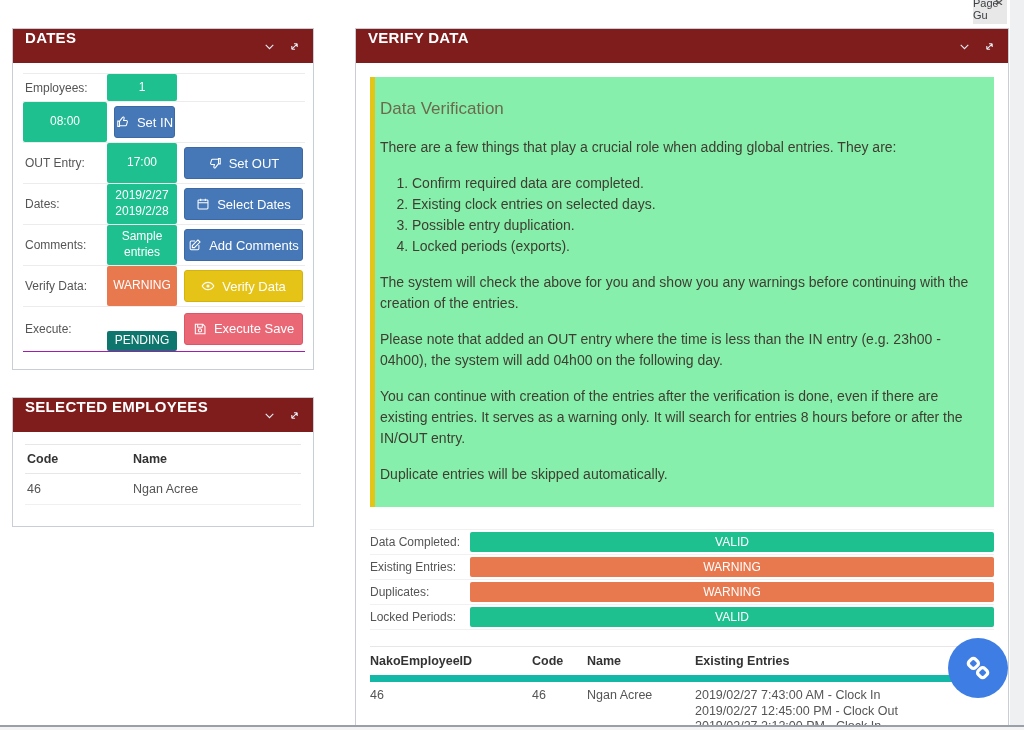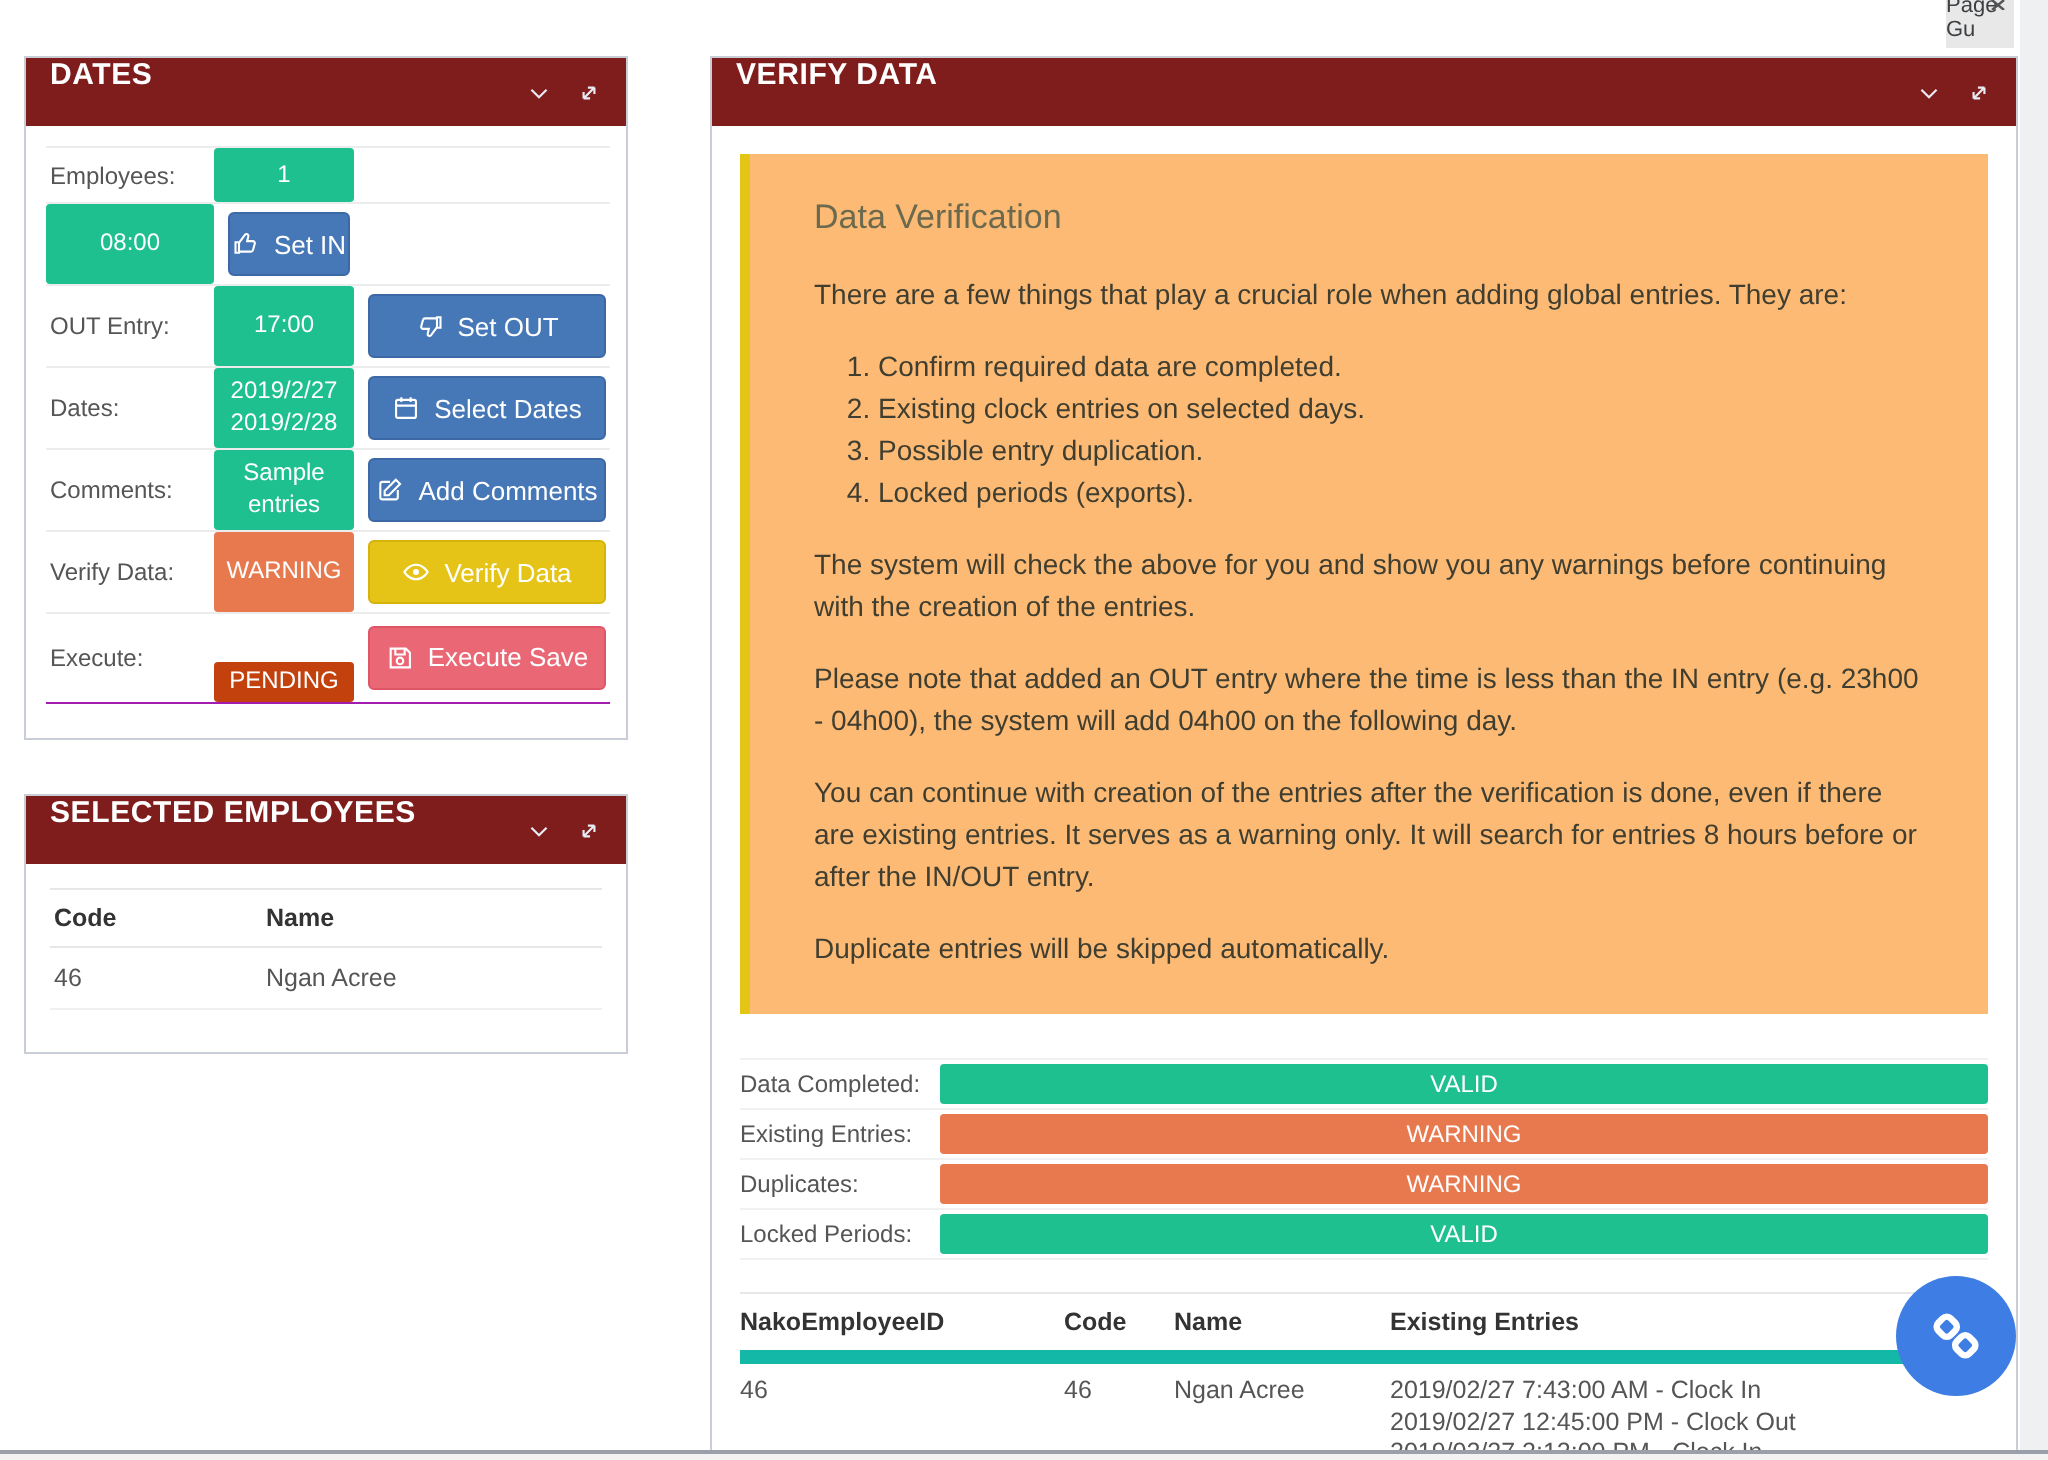--- a/index.html
+++ b/index.html
@@ -32,21 +32,21 @@
   .drow:last-child { border-bottom: 1px solid #a21caf; }
   .drow-sm { min-height: 28px; }
   .drow-label { font-size: 12px; color: #555; display: flex; align-items: center; padding-left: 2px; }
   .badge {
     color: #fff; font-size: 12px; line-height: 1.3; text-align: center;
     display: flex; align-items: center; justify-content: center;
     border-radius: 2px; padding: 2px 3px;
   }
   .badge-green  { background: #1fc08f; }
   .badge-orange { background: #e8794f; }
-  .badge-olive  { background: #c2410c; margin-top: 24px; }
+  .badge-olive  { background: #0f766e; margin-top: 24px; }
   .btn-cell { display: flex; align-items: center; }
   .dbtn {
     flex: 1; margin: 4px 2px 4px 7px; height: 32px; border-radius: 3px;
     border: 1px solid rgba(0,0,0,.15); color: #fff; font-size: 13px;
     display: flex; align-items: center; justify-content: center; gap: 7px;
     cursor: pointer; font-family: inherit;
   }
   .dbtn svg { width: 14px; height: 14px; stroke: #fff; stroke-width: 1.8; fill: none; display: block; }
   .dbtn-blue   { background: #4678b7; border-color: #3c69a6; }
   .dbtn-yellow { background: #e6c417; border-color: #d4b30c; }
@@ -59,22 +59,22 @@
   .emp-head {
     border-top: 1px solid #e7e7e7; border-bottom: 1px solid #e7e7e7;
     font-size: 12.5px; font-weight: bold; color: #333; padding: 7px 2px;
   }
   .emp-row { font-size: 12.5px; color: #555; padding: 8px 2px; border-bottom: 1px solid #f0f0f0; }
 
   
   #verify-panel { left: 355px; top: 28px; width: 654px; height: 760px; }
   .verify-body { padding: 14px; }
   .callout {
-    background: #fdba74; border-left: 5px solid #e4c414;
-    padding: 22px 32px 18px; color: #3f3e30;
+    background: #86efac; border-left: 5px solid #e4c414;
+    padding: 22px 5px 18px; color: #3f3e30;
   }
   .callout-title { font-size: 17px; font-weight: normal; color: #6c6a4e; margin-bottom: 18px; }
   .callout p { font-size: 14px; line-height: 1.5; margin-bottom: 15px; }
   .callout p:last-child { margin-bottom: 4px; }
   .callout ol { margin: 0 0 15px 32px; }
   .callout li { font-size: 14px; line-height: 1.5; }
 
   .status-table { margin-top: 22px; }
   .status-row { display: flex; align-items: center; border-bottom: 1px solid #f1f1f1; }
   .status-row:first-child { border-top: 1px solid #f1f1f1; }

